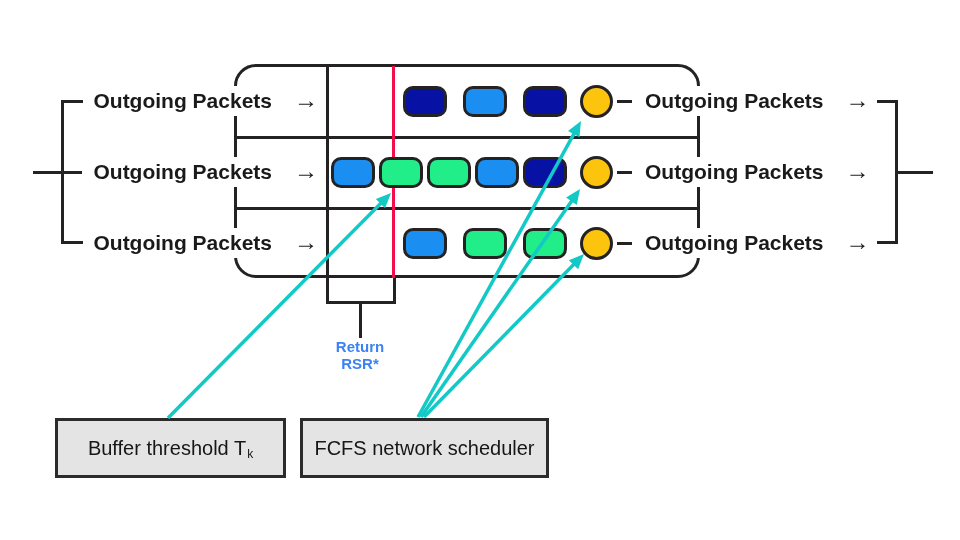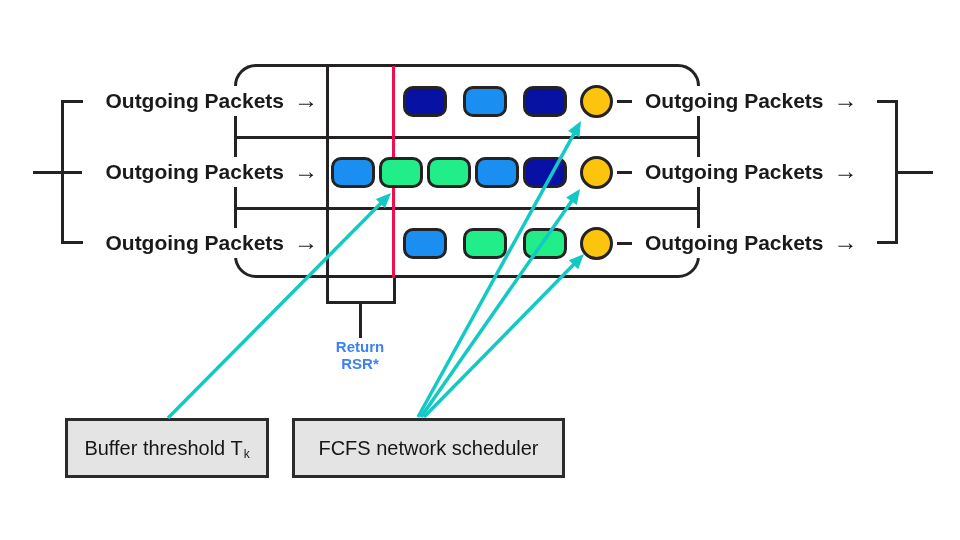--- a/index.html
+++ b/index.html
@@ -6,21 +6,21 @@
   .stage{position:relative;width:960px;height:540px;background:#ffffff;overflow:hidden;
          font-family:"Liberation Sans",sans-serif;color:#1a1a1a;}
   
   .hline{position:absolute;height:3px;background:#242223;}
   .vline{position:absolute;width:3px;background:#242223;}
   
   .buffer-box{position:absolute;left:234px;top:64px;width:466px;height:214px;
               border:3px solid #242223;border-radius:22px;box-sizing:border-box;z-index:1;}
   .z1{z-index:1}
   
-  .qlabel{position:absolute;height:30px;display:flex;align-items:center;gap:10px;
+  .qlabel{position:absolute;height:30px;display:flex;align-items:center;gap:22px;
           background:#ffffff;z-index:2;font-size:21px;font-weight:700;white-space:nowrap;}
   .qlabel.left{left:90px;width:228px;justify-content:flex-end;}
   .qlabel.right{left:645px;width:232px;justify-content:flex-start;}
   .arrow-glyph{font-size:24px;font-weight:600;line-height:1;transform:translateY(-1px);}
   
   .packets{position:absolute;right:393px;display:flex;z-index:3;}
   .packet{width:44px;height:31px;border:3px solid #242223;border-radius:10px;box-sizing:border-box;}
   
   .circle{position:absolute;left:580px;width:33px;height:33px;border:3px solid #242223;
           border-radius:50%;box-sizing:border-box;z-index:3;}
@@ -109,25 +109,25 @@
       <div class="packet" style="background: rgb(33, 237, 137);"></div>
       <div class="packet" style="background: rgb(33, 237, 137);"></div>
     </div>
   <div class="circle" style="top: 227px; background: rgb(252, 196, 13);"></div>
   <div class="dash" style="top:242px"></div>
   <div class="qlabel right" style="top:228px">
     <span>Outgoing Packets</span>
     <span class="arrow-glyph">→</span>
   </div>
 
-  <div class="legend-box" style="left:65px;width:204px">
+  <div class="legend-box" style="left:55px;width:231px">
     <span>Buffer threshold T</span>
       <span class="sub">k</span>
   </div>
-  <div class="legend-box" style="left:292px;width:273px">
+  <div class="legend-box" style="left:300px;width:249px">
     <span>FCFS network scheduler</span>
   </div>
 
   <svg id="arrows" width="960" height="540">
       <g>
         <line x1="168" y1="418" x2="381.8487404828437" y2="202.23333359354336" stroke="#12c9c6" stroke-width="3.5"></line>
         <polygon points="391,193 385.05752120005286,208.22947621266664 375.82418760650955,199.07821669551035" fill="#12c9c6"></polygon>
       </g>
       <g>
         <line x1="418" y1="417" x2="574.7291497674099" y2="132.38755625059318" stroke="#12c9c6" stroke-width="3.5"></line>

